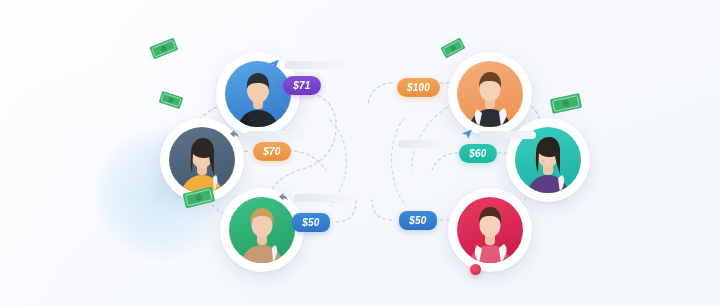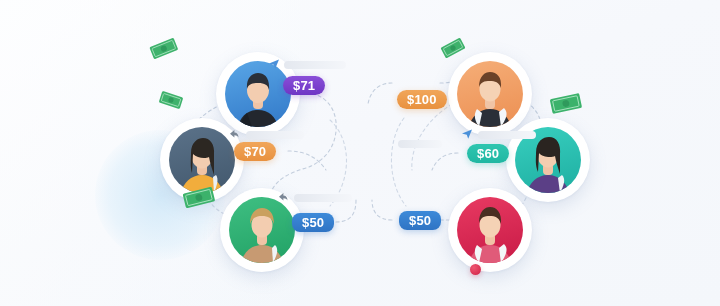--- a/index.html
+++ b/index.html
@@ -66,33 +66,34 @@
   .node svg.person { display: block; }
 
   
   .pill {
     position: absolute;
     height: 19px;
     min-width: 38px;
     padding: 0 10px;
     border-radius: 10px;
     color: #ffffff;
-    font-size: 13px;
+    font-size: 10px;
     font-weight: bold;
     letter-spacing: 0.2px;
     display: flex;
     align-items: center;
     justify-content: center;
     box-sizing: border-box;
     white-space: nowrap;
+    font-style: italic;
   }
   .pill.purple { background: linear-gradient(180deg,#8a4fd8,#6f35c4); box-shadow:0 2px 6px rgba(120,60,200,0.30); }
   .pill.orange { background: linear-gradient(180deg,#f1a65a,#e8913f); box-shadow:0 2px 6px rgba(230,150,70,0.30); }
   .pill.blue   { background: linear-gradient(180deg,#3d8ad9,#2f74c4); box-shadow:0 2px 6px rgba(55,120,200,0.30);border-radius:8px; }
-  .pill.teal   { background: linear-gradient(180deg,#2ec6b0,#20b7a2); box-shadow:0 2px 6px rgba(35,185,165,0.30);margin-left:8px; }
+  .pill.teal   { background: linear-gradient(180deg,#2ec6b0,#20b7a2); box-shadow:0 2px 6px rgba(35,185,165,0.30); }
 
   
   .msgbar {
     position: absolute;
     height: 8px;
     border-radius: 4px;
     background: linear-gradient(90deg,#e4e8ef 0%, #eef1f6 60%, #f4f6fa 100%);
   }
   .sendicon { position: absolute; }
 
@@ -230,25 +231,25 @@
         <ellipse cx="33" cy="28" rx="10.5" ry="12.5" fill="#f5d2b5"></ellipse>
         <path d="M22 26 C22 14 28 10 33 10 C40 10 45 16 44 27 C42 20 38 19 33 19 C27 19 24 20 22 26 Z" fill="#4a2f22"></path>
         <path d="M44 66 C49 58 52 52 47 47 L42 51 Z" fill="#f3f6f9"></path>
         <path d="M22 66 C18 60 16 54 20 48 L25 52 Z" fill="#f3f6f9"></path>
       </svg>
     </div>
   </div>
 
   <div class="pill purple" style="left:283px; top:76px;">$71</div>
 
-  <div class="pill orange" style="left:234px; top:142px;">$70</div>
+  <div class="pill orange" style="left:253px; top:142px;">$70</div>
 
   <div class="pill blue" style="left:292px; top:213px;">$50</div>
 
-  <div class="pill orange" style="left:397px; top:90px;">$100</div>
+  <div class="pill orange" style="left:397px; top:78px;">$100</div>
 
   <div class="pill teal" style="left:459px; top:144px;">$60</div>
 
   <div class="pill blue" style="left:399px; top:211px;">$50</div>
 
   <svg class="sendicon" style="left:268px; top:58px;" width="12" height="12" viewBox="0 0 12 12">
     <path d="M1 5.6 L11 1.5 L7.2 10.8 L5.8 6.8 Z" fill="#4a90d9"></path>
   </svg>
   <div class="msgbar" style="left:284px; top:61px; width:62px;"></div>
 

